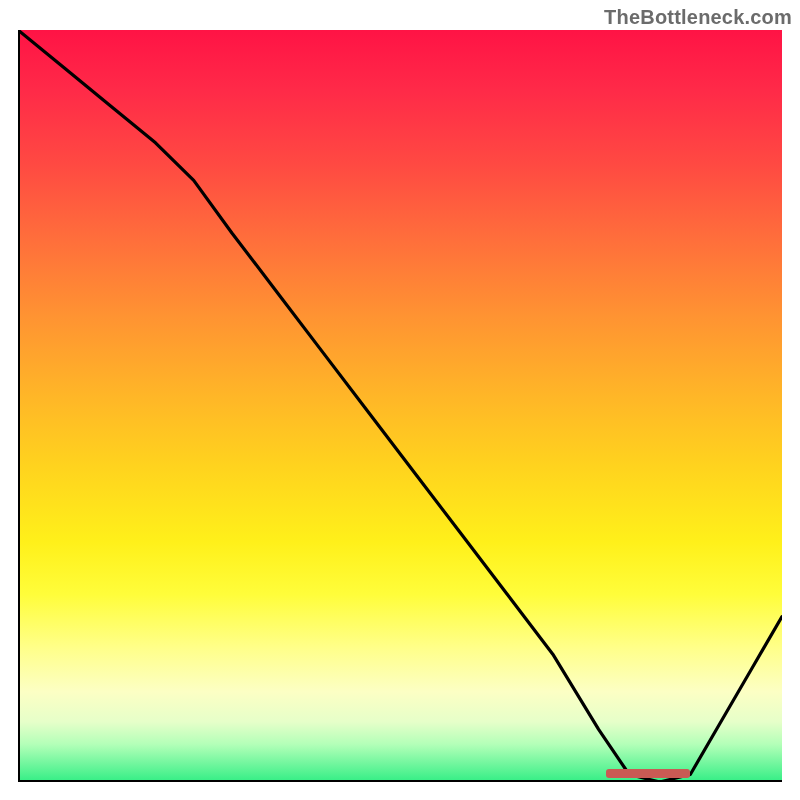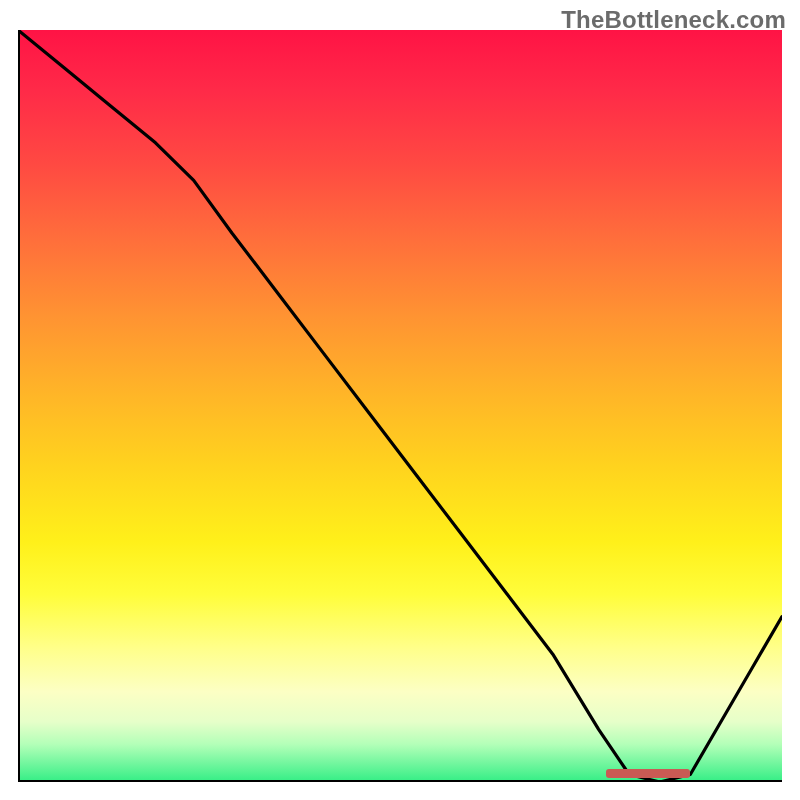--- a/index.html
+++ b/index.html
@@ -8,22 +8,22 @@
 
   .stage {
     position: relative;
     width: 800px;
     height: 800px;
   }
 
   .watermark {
     position: absolute;
     top: 6px;
-    right: 14px;
-    font-size: 24px;
+    right: 8px;
+    font-size: 20px;
     font-weight: 600;
     color: #6b6b6b;
     letter-spacing: 0.2px;
     z-index: 5;
   }
 
   
   .plot {
     position: absolute;
     left: 18px;

